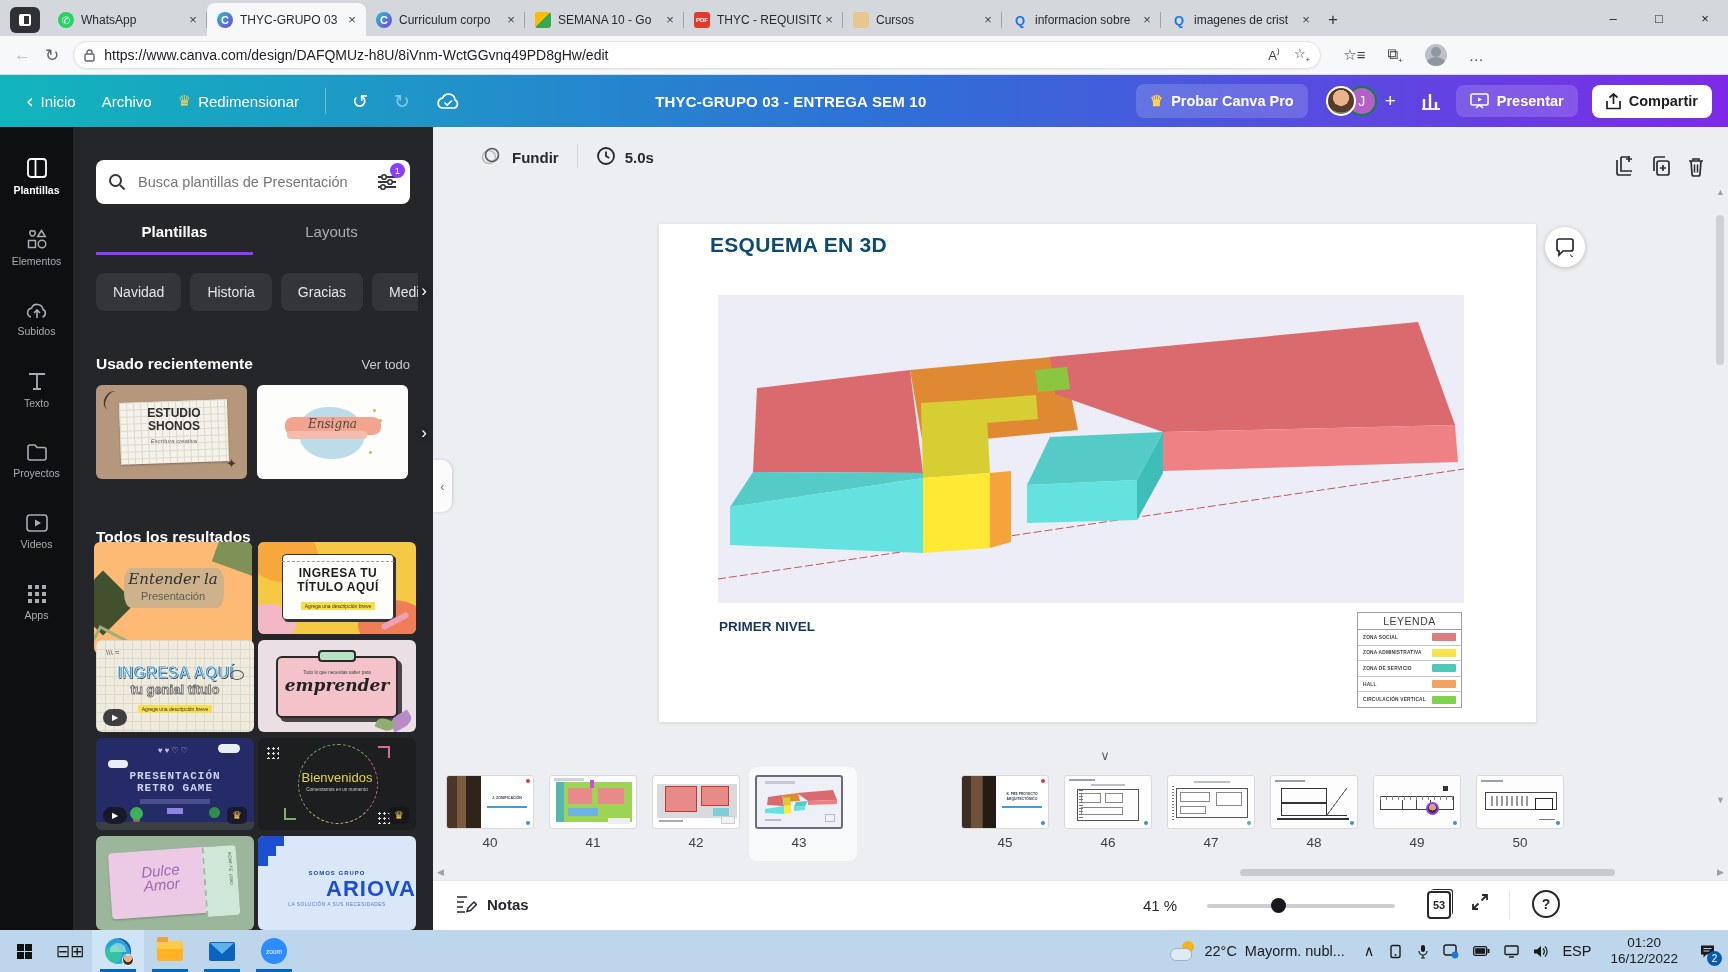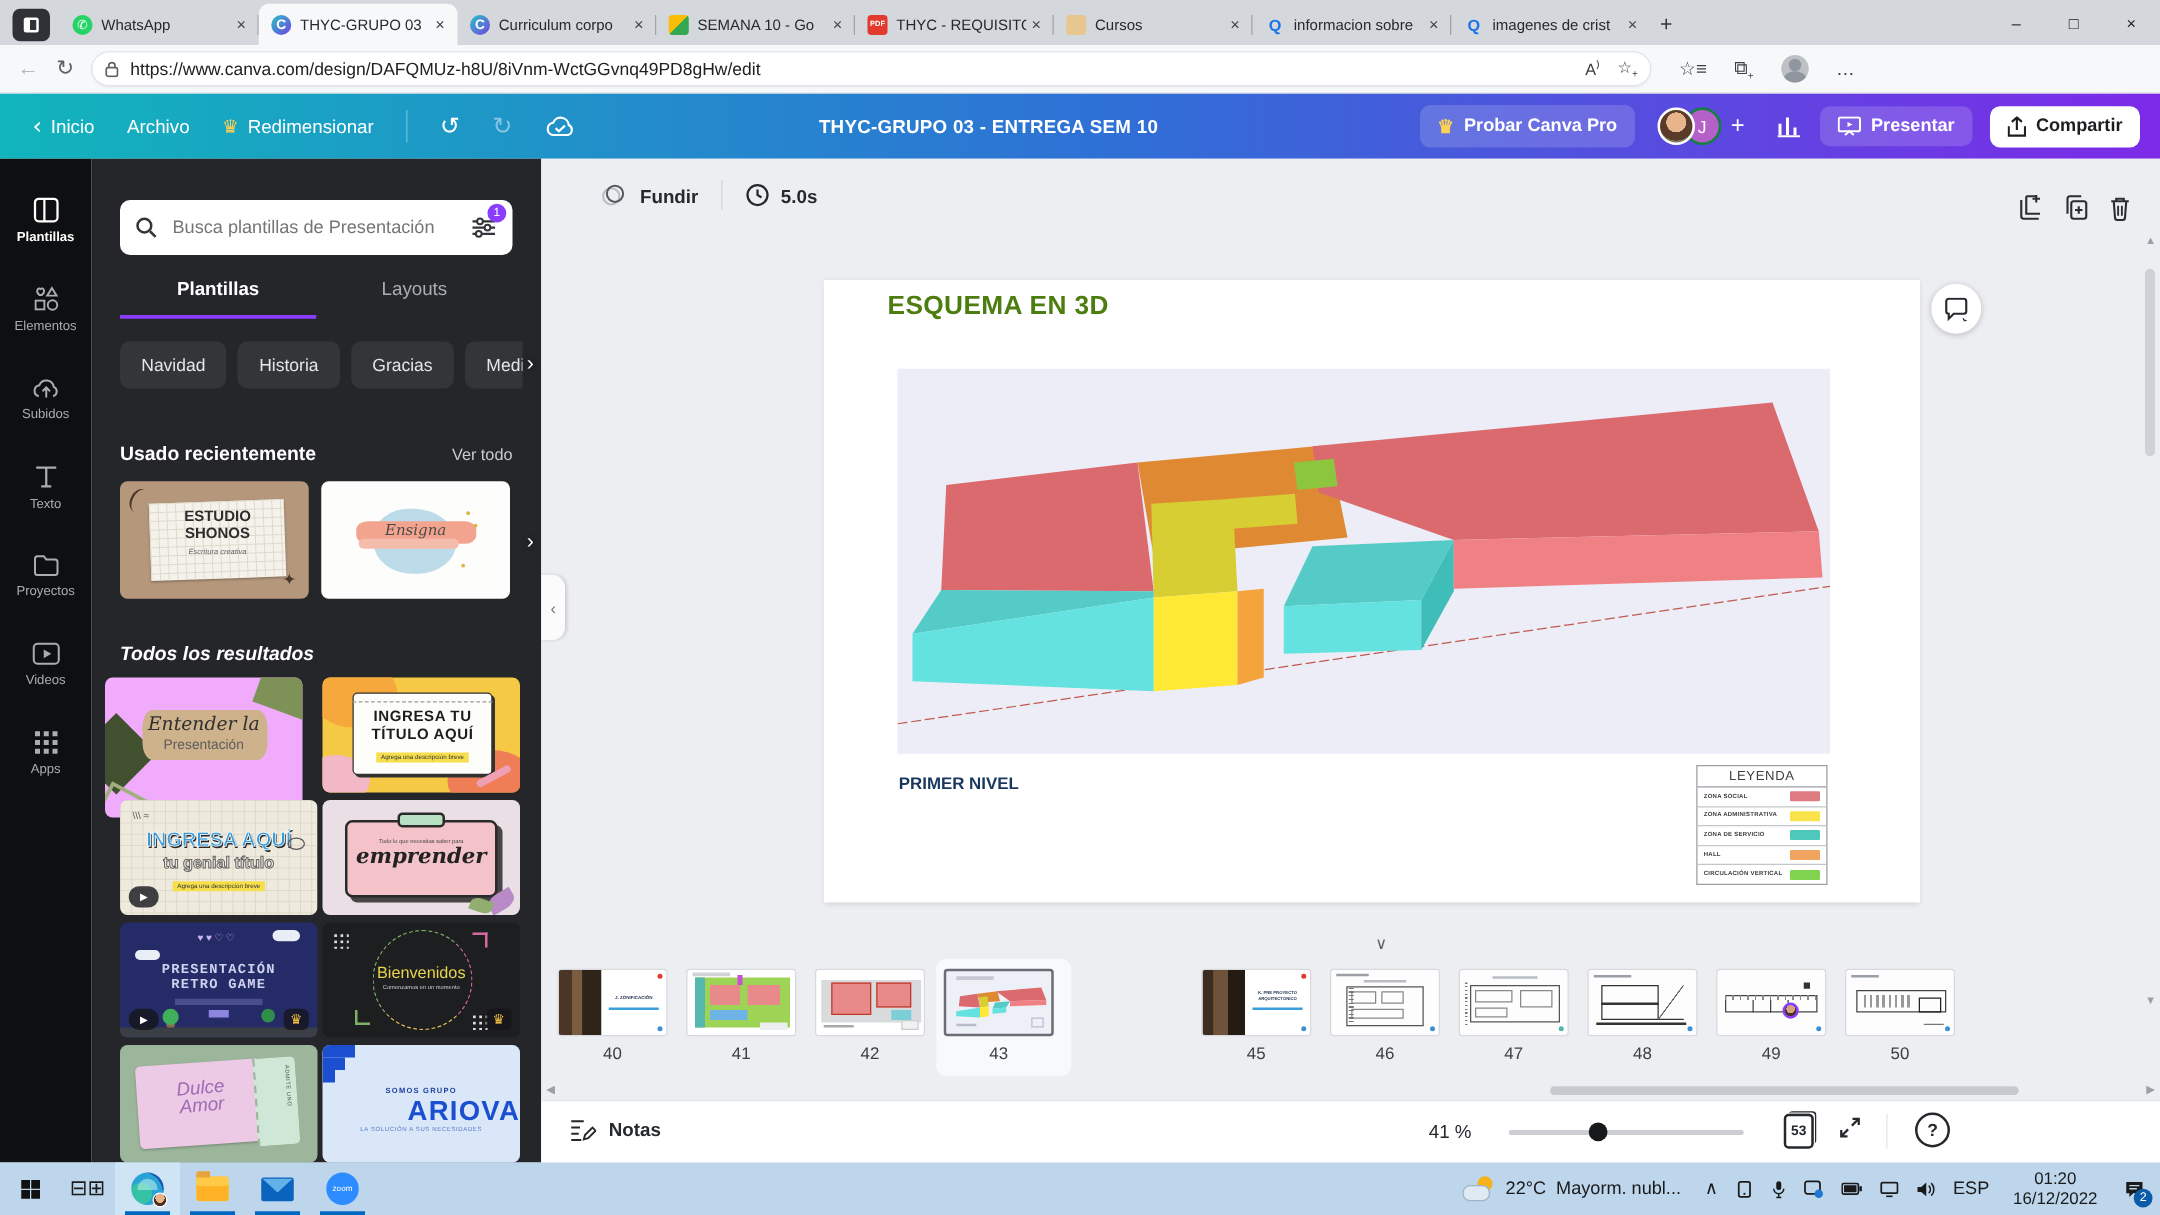--- a/index.html
+++ b/index.html
@@ -74,21 +74,21 @@
   .mini-dots{width:13px;height:13px;background-image:radial-gradient(circle,#fff 1px,transparent 1.4px);background-size:5px 5px;opacity:.85;}
   .playpill{position:absolute;left:7px;bottom:6px;width:24px;height:17px;background:rgba(20,20,25,.8);border-radius:9px;color:#fff;font-size:8px;display:flex;align-items:center;justify-content:center;font-family:"DejaVu Sans",sans-serif;}
   .propill{position:absolute;right:7px;bottom:6px;width:20px;height:17px;background:rgba(20,20,25,.75);border-radius:5px;color:#f5c543;font-size:11px;display:flex;align-items:center;justify-content:center;font-family:"DejaVu Sans",sans-serif;}
   
   .canvas{flex:1;position:relative;background:#edeef2;overflow:hidden;}
   .ctool{position:absolute;left:0;top:0;height:58px;display:flex;align-items:center;color:#25282c;}
   .ctool .ti{display:flex;align-items:flex-end;gap:9px;font-size:15px;font-weight:bold;}
   .tdiv{width:1px;height:24px;background:#d2d4d9;margin:0 18px;}
   .pageacts{position:absolute;right:22px;top:28px;display:flex;gap:14px;color:#2a2d31;font-size:17px;font-family:"DejaVu Sans",sans-serif;}
   .slide{position:absolute;left:226px;top:97px;width:877px;height:498px;background:#fff;box-shadow:0 1px 4px rgba(0,0,0,.12);}
-  .s-title{position:absolute;left:51px;top:9px;font-size:21px;font-weight:bold;color:#4d7c0f;letter-spacing:.3px;}
+  .s-title{position:absolute;left:51px;top:9px;font-size:21px;font-weight:bold;color:#0c4a6e;letter-spacing:.3px;}
   .s-level{position:absolute;left:60px;top:395px;font-size:13.5px;font-weight:bold;color:#17375c;}
   .dpanel{position:absolute;left:59px;top:71px;width:746px;height:308px;background:#ecedf6;}
   .legend{position:absolute;left:698px;top:388px;width:105px;height:96px;border:1px solid #9aa0a6;background:#fff;display:flex;flex-direction:column;}
   .leg-title{height:17px;border-bottom:1px solid #9aa0a6;display:flex;align-items:center;justify-content:center;font-size:10.5px;color:#3c4043;letter-spacing:.5px;}
   .leg-row{flex:1;border-bottom:1px solid #c3c7cb;display:flex;align-items:center;padding:0 5px;}
   .leg-row:last-child{border-bottom:none;}
   .leg-lbl{font-size:4.8px;font-weight:bold;color:#3c4043;letter-spacing:.2px;flex:1;}
   .leg-sw{width:24px;height:8px;border-radius:1px;}
   .commentbtn{position:absolute;left:1112px;top:100px;width:40px;height:40px;border-radius:50%;background:#fff;box-shadow:0 1px 5px rgba(0,0,0,.22);display:flex;align-items:center;justify-content:center;}
   .collapse-tab{position:absolute;left:0;top:333px;width:19px;height:52px;background:#fbfbfc;border-radius:0 10px 10px 0;box-shadow:1px 0 3px rgba(0,0,0,.14);display:flex;align-items:center;justify-content:center;color:#70757a;font-size:13px;}
@@ -393,25 +393,25 @@
       </div>
       <div class="card" style="left:184px;top:258px;width:151px;height:94px;background:#fdfdfc;">
         <div class="abs" style="left:42px;top:22px;width:66px;height:52px;background:#bcdcea;border-radius:45% 55% 50% 50%;"></div>
         <div class="abs" style="left:28px;top:32px;width:96px;height:18px;background:#f2a48f;border-radius:9px/7px;"></div>
         <div class="abs" style="left:30px;top:46px;width:80px;height:8px;background:#f6bcab;border-radius:4px;"></div>
         <div class="abs" style="left:0;top:32px;width:151px;text-align:center;font-style:italic;font-size:12px;color:#4a4a4a;font-family:'DejaVu Serif',serif;">Ensigna</div>
         <div class="abs" style="left:116px;top:24px;width:3px;height:3px;border-radius:50%;background:#e0b24a;box-shadow:6px 10px 0 #e0b24a,-4px 42px 0 #e0b24a;"></div>
       </div>
       <div class="chev-r" style="top:296px;">›</div>
 
-      <div class="sec-row" style="top:388px;font-style:italic;">
+      <div class="sec-row" style="top:401px;">
         <span class="sec-title">Todos los resultados</span>
       </div>
 
-      <div class="card" style="left:11px;top:415px;width:158px;height:112px;background:#f0abfc;">
+      <div class="card" style="left:21px;top:415px;width:158px;height:112px;background:#fdba74;">
         <div class="abs" style="left:-14px;top:38px;width:46px;height:46px;background:#41502e;transform:rotate(45deg);"></div>
         <div class="abs" style="right:-10px;top:-16px;width:44px;height:44px;background:#7e9257;transform:rotate(20deg);"></div>
         <div class="abs" style="left:-6px;bottom:-18px;width:40px;height:40px;border:3px solid #9fb07c;transform:rotate(28deg);"></div>
         <div class="abs" style="left:30px;top:26px;width:100px;height:40px;background:#cdb28b;border-radius:8px/14px;"></div>
         <div class="abs" style="left:0;top:28px;width:158px;text-align:center;">
           <div style="font-family:'DejaVu Serif',serif;font-style:italic;font-size:15px;color:#2f2f2f;">Entender la</div>
           <div style="font-size:11px;color:#5c5c5c;margin-top:2px;">Presentación</div>
         </div>
       </div>
       <div class="card" style="left:185px;top:415px;width:158px;height:92px;background:#f6c944;">

